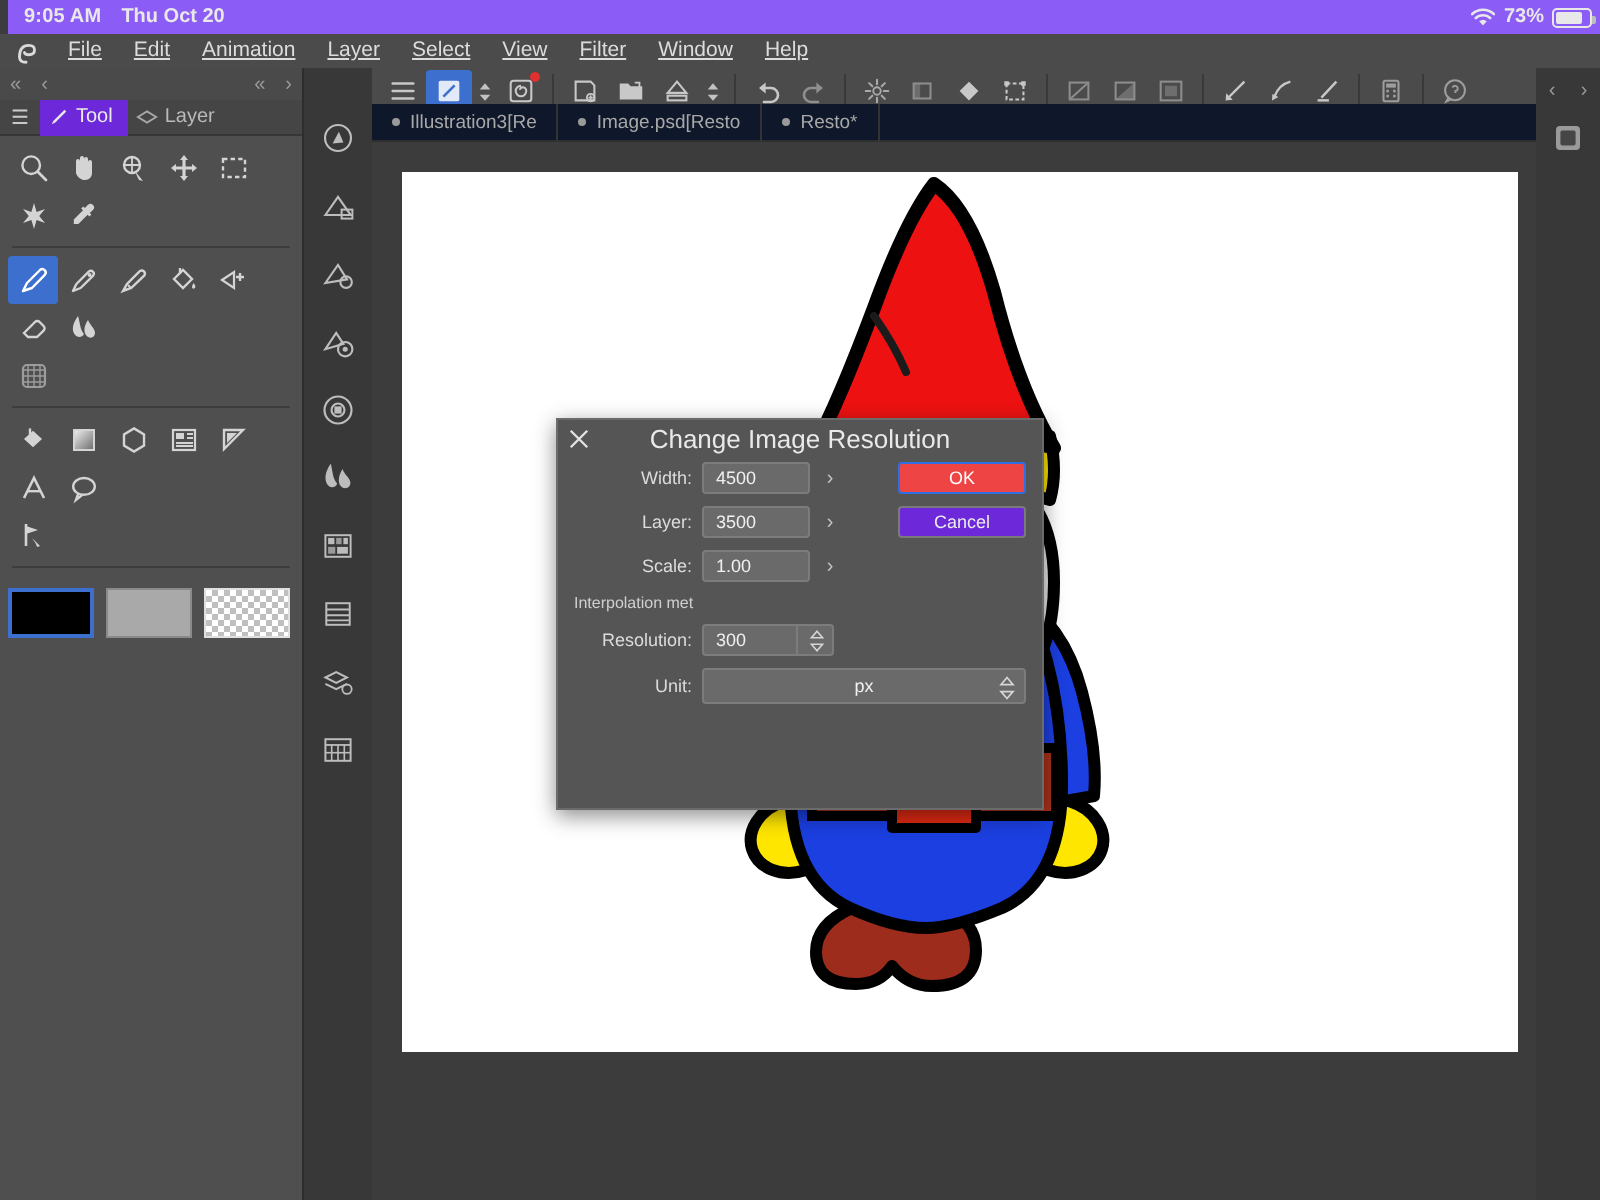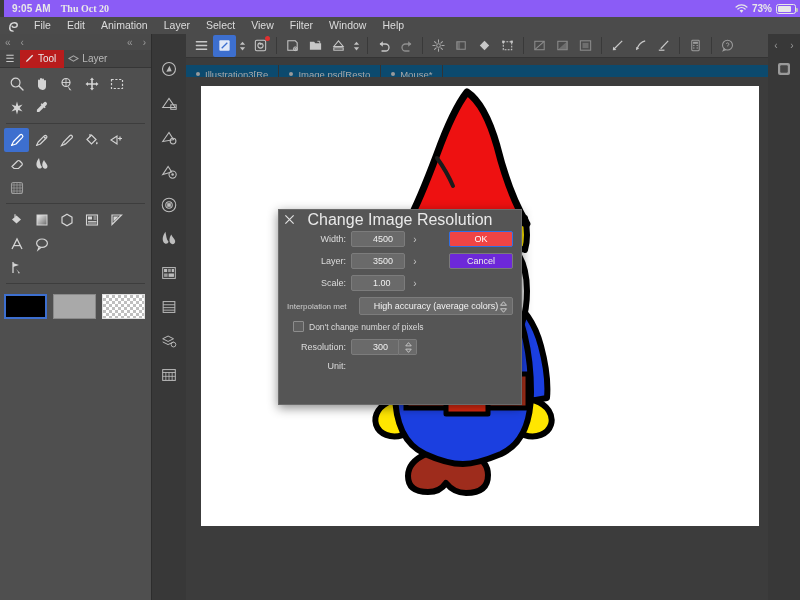--- a/index.html
+++ b/index.html
@@ -13,39 +13,39 @@
   #app { position: relative; width: 800px; height: 600px; }
 
   
   .statusbar {
     position: absolute; left: 4px; top: 0; width: 800px; height: 17px;
     background: #8b5cf6; color: #e8e8e8;
     font-size: 10px; font-weight: bold;
     display: flex; align-items: center;
   }
   .sb-time { margin-left: 8px; letter-spacing: .1px; }
-  .sb-date { margin-left: 10px; font-family: Liberation Serif, serif; }
+  .sb-date { margin-left: 10px; }
   .sb-right { margin-left: auto; margin-right: 8px; display: flex; align-items: center; gap: 4px; }
   .wifi-icon svg { display: block; }
   .sb-batt-pct { font-size: 10px; }
   .batt {
     width: 20px; height: 10px; border: 1px solid #e8e8e8; border-radius: 2.5px;
     position: relative; display: inline-block;
   }
   .batt::after {
     content: ""; position: absolute; right: -3px; top: 3px;
     width: 2px; height: 4px; background: #bdbdbd; border-radius: 0 1px 1px 0;
   }
   .batt i { position: absolute; left: 1px; top: 1px; bottom: 1px; width: 73%; background: #e8e8e8; border-radius: 1px; display: block; }
 
   
   .menubar {
     position: absolute; left: 0; top: 17px; width: 800px; height: 17px;
     background: #4b4b4b; display: flex; align-items: center;
-    color: #dcdcdc; font-size: 10.5px;
+    color: #dcdcdc; font-size: 10.5px; text-decoration: underline;
   }
   .app-logo { width: 26px; display: flex; justify-content: center; align-items: center; color: #d8d8d8; }
   .menubar .mi { padding: 0 8px; line-height: 17px; white-space: nowrap; }
 
   
   .leftpanel {
     position: absolute; left: 0; top: 34px; width: 152px; height: 566px;
     background: #4f4f4f; border-right: 1px solid #2d2d2d;
   }
   .lp-navrow {
@@ -55,21 +55,21 @@
   .lp-navrow .chev { padding: 0 5px; }
   .lp-tabs {
     height: 18px; display: flex; align-items: center; background: #454545;
     border-bottom: 1px solid #363636;
   }
   .lp-hamb { width: 20px; text-align: center; color: #c9c9c9; font-size: 10px; }
   .lp-tab {
     display: flex; align-items: center; gap: 3px; padding: 0 8px 0 4px; height: 18px;
     color: #b9b9b9; font-size: 10px;
   }
-  .lp-tab.active { background: #b91c1c; color: #e9e9e9; }
+  .lp-tab.active { background: #6d28d9; color: #e9e9e9; }
   .lp-tab .ti svg { display: block; }
 
   .toolgrid { padding: 4px 2px 2px 4px; }
   .toolrow { display: flex; flex-wrap: wrap; }
   .tbtn {
     width: 25px; height: 24px; display: flex; align-items: center; justify-content: center;
     color: #d2d2d2;
   }
   .tbtn.sel { background: #3d6fcf; border-radius: 2px; }
   .tbtn svg { display: block; }
@@ -108,22 +108,22 @@
   }
   .tbi.active { background: #3d6fcf; border-radius: 2px; color: #fff; }
   .tbi.small { width: 13px; }
   .tbi svg { display: block; }
   .tbsep { width: 1px; height: 17px; background: #393939; margin: 0 4px; }
   .tb-badge { position: absolute; right: 2px; top: 1px; width: 5px; height: 5px; border-radius: 50%; background: #e03030; }
   .tb-right { margin-left: auto; display: flex; align-items: center; }
 
   
   .tabbar {
-    position: absolute; left: 186px; top: 65px; right: 0; height: 19px;
-    background: #0c4a6e; display: flex; align-items: center;
+    position: absolute; left: 186px; top: 52px; right: 0; height: 19px;
+    background: #0f172a; display: flex; align-items: center;
     border-bottom: 1px solid #2e2e2e;
   }
   .dtab {
     height: 19px; display: flex; align-items: center; gap: 5px;
     padding: 0 10px; color: #a8a8a8; font-size: 9.5px; white-space: nowrap;
     border-right: 1px solid #333;
   }
   .dtab .dot { width: 4px; height: 4px; border-radius: 50%; background: #9a9a9a; flex: none; }
   .dtab.active { background: #3f6fd0; color: #fff; }
   .dtab.active .dot { background: #fff; }
@@ -150,33 +150,33 @@
 
   
   .dialog {
     position: absolute; left: 278px; top: 209px; width: 244px; height: 196px;
     background: #555555; border: 1px solid #6b6b6b;
     box-shadow: 0 3px 10px rgba(0,0,0,.45);
     font-size: 9px; color: #dadada;
   }
   .dlg-title {
     height: 19px; display: flex; align-items: center; position: relative;
-    color: #e9e9e9; font-size: 16px;
+    color: #e9e9e9; font-size: 13px;
   }
   .dlg-close { position: absolute; left: 5px; top: 4px; width: 11px; height: 11px; color: #e0e0e0; }
   .dlg-close svg { display: block; }
   .dlg-title span.t { width: 100%; text-align: center; }
   .dlg-body { padding: 2px 8px 0 8px; }
   .frow { display: flex; align-items: center; margin-bottom: 6px; }
   .flabel { width: 64px; text-align: right; padding-right: 5px; color: #dcdcdc; font-size: 9px; }
   .flabel.wide { width: 72px; text-align: left; padding-right: 3px; font-size: 8px; color: #cfcfcf; overflow: hidden; white-space: nowrap; }
   .finput {
     background: #6a6a6a; border: 1px solid #7c7c7c; border-radius: 2px;
     height: 16px; width: 54px; color: #f0f0f0; font-size: 9px;
-    display: flex; align-items: center; padding-left: 21px;
+    display: flex; align-items: center; padding-left: 6px;
   }
   .fchev { width: 20px; text-align: center; color: #c4c4c4; font-size: 10px; }
   .dlg-btn {
     width: 64px; height: 16px; border-radius: 2px; font-size: 9px;
     display: flex; align-items: center; justify-content: center;
     border: 1px solid #7a7a7a; background: #6d28d9; color: #ededed;
   }
   .dlg-btn.primary { background: #ef4444; border-color: #2f6fe4; color: #fff; }
   .btncol { margin-left: auto; }
   .dropdown {
@@ -673,21 +673,21 @@
     <div class="dtab">
       <span class="dot"></span>
       <span>Illustration3[Re</span>
     </div>
     <div class="dtab">
       <span class="dot"></span>
       <span>Image.psd[Resto</span>
     </div>
     <div class="dtab">
       <span class="dot"></span>
-      <span>Mouse*</span>
+      <span>Resto*</span>
     </div>
     <div class="tb-end">
       <div class="b">
         <svg width="13" height="10" viewBox="0 0 14 10">
             <path d="M2 3 L7 8 L12 3" fill="none" stroke="#a6a6a6" stroke-width="1.2"></path>
           </svg>
       </div>
     </div>
   </div>
 
@@ -769,48 +769,44 @@
       </div>
 
       <div class="frow">
         <div class="flabel">Scale:</div>
         <div class="finput">1.00</div>
         <div class="fchev">›</div>
       </div>
 
       <div class="frow">
         <div class="flabel wide">Interpolation met</div>
-        <div class="dropdown">
-          <span>High accuracy (average colors)</span>
-          <span class="spin">
-            <svg width="9" height="14" viewBox="0 0 10 16">
-                <path d="M5 2 L8.4 6 H1.6Z" fill="none" stroke="#d6d6d6" stroke-width="1"></path>
-                <path d="M5 14 L1.6 10 H8.4Z" fill="none" stroke="#d6d6d6" stroke-width="1"></path>
-              </svg>
-          </span>
-        </div>
-      </div>
-
-      <div class="cbrow">
-        <div class="cbox"></div>
-        <div class="cblabel">Don't change number of pixels</div>
-      </div>
+      </div>
+
 
       <div class="frow">
         <div class="flabel">Resolution:</div>
         <div class="finput" style="border-radius:2px 0 0 2px;width:48px">300</div>
         <div class="spinbox">
           <span class="spin" style="right:3px;top:1px">
             <svg width="9" height="13" viewBox="0 0 10 16">
                 <path d="M5 2 L8.4 6 H1.6Z" fill="none" stroke="#d6d6d6" stroke-width="1"></path>
                 <path d="M5 14 L1.6 10 H8.4Z" fill="none" stroke="#d6d6d6" stroke-width="1"></path>
               </svg>
           </span>
         </div>
       </div>
 
       <div class="frow">
         <div class="flabel">Unit:</div>
+        <div class="dropdown">
+          <span>px</span>
+          <span class="spin">
+            <svg width="9" height="14" viewBox="0 0 10 16">
+                <path d="M5 2 L8.4 6 H1.6Z" fill="none" stroke="#d6d6d6" stroke-width="1"></path>
+                <path d="M5 14 L1.6 10 H8.4Z" fill="none" stroke="#d6d6d6" stroke-width="1"></path>
+              </svg>
+          </span>
+        </div>
       </div>
     </div>
   </div>
 
 </div>
 
 </body></html>

